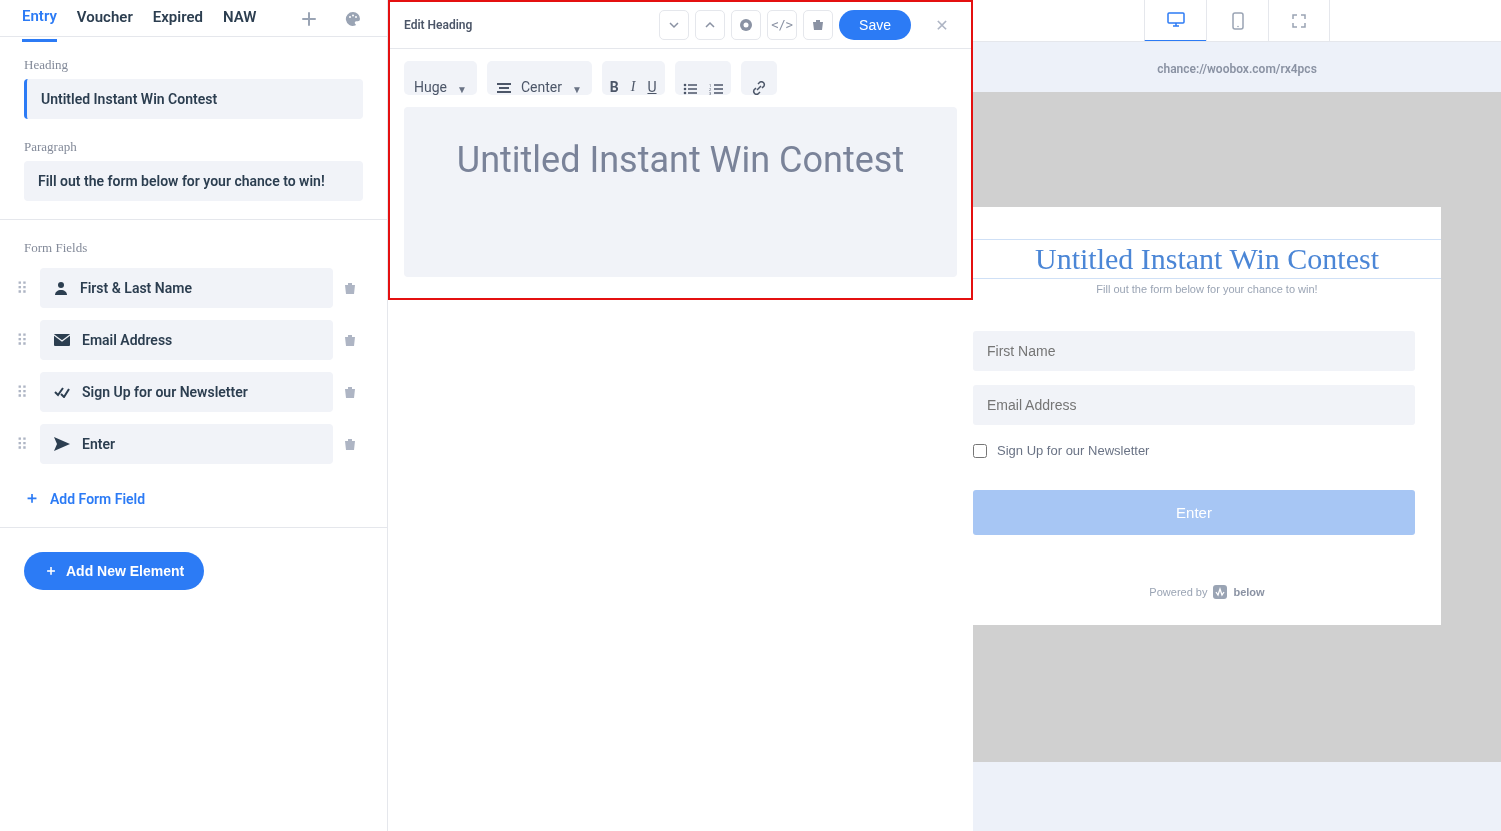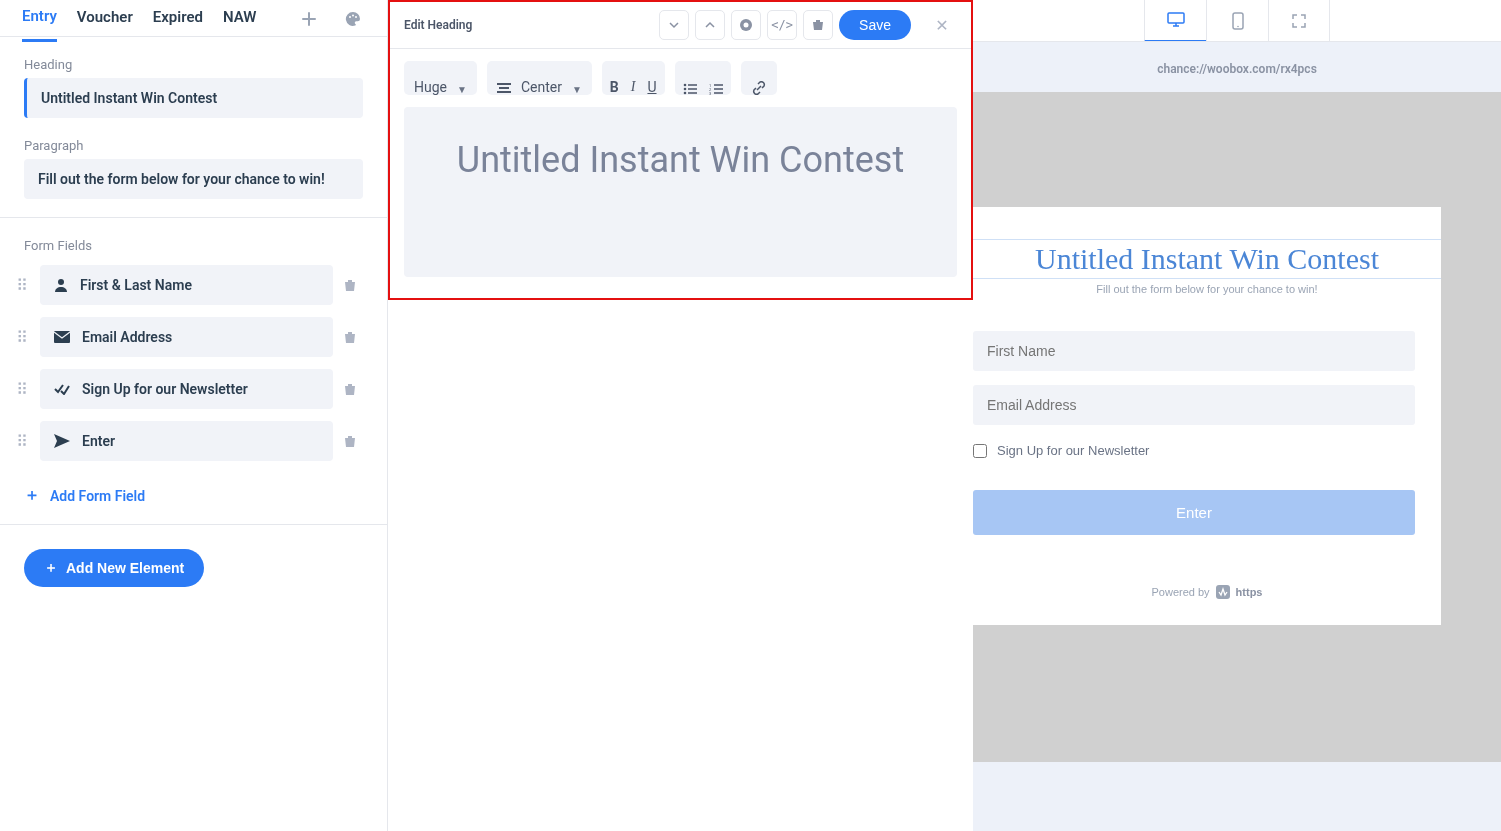--- a/index.html
+++ b/index.html
@@ -48,20 +48,21 @@
   .tab-icon-btn {
     width: 26px; height: 26px;
     display: inline-flex; align-items: center; justify-content: center;
     color: #9aa4b4; cursor: pointer;
     padding-bottom: 10px;
   }
   .section-label {
     font-size: 13px;
     color: #838a99;
     margin: 20px 24px 6px 24px;
+    font-family: Liberation Serif, serif;
   }
   .el-box {
     margin: 0 24px;
     background: #f1f3f8;
     border-radius: 4px;
     padding: 12px 14px;
     font-size: 14px;
     font-weight: 600;
     color: #2c3e50;
   }
@@ -551,18 +552,18 @@
         <input type="checkbox" style="width: 14px; height: 14px;">
         <span>Sign Up for our Newsletter</span>
       </div>
       <button class="enter-btn">Enter</button>
       <div class="powered">
         <span>Powered by</span>
         <svg width="14" height="14" viewBox="0 0 14 14">
             <rect width="14" height="14" rx="3" fill="#9aa4b4"></rect>
             <path d="M3 7l2 3 2-6 2 6 2-3" stroke="#fff" stroke-width="1.3" fill="none"></path>
           </svg>
-        <span style="font-weight:700;color:#8a92a3">https</span>
+        <span style="font-weight:700;color:#8a92a3">below</span>
       </div>
     </div>
     <div class="sel-outline"></div>
   </div>
 </div>
 
 </body></html>

